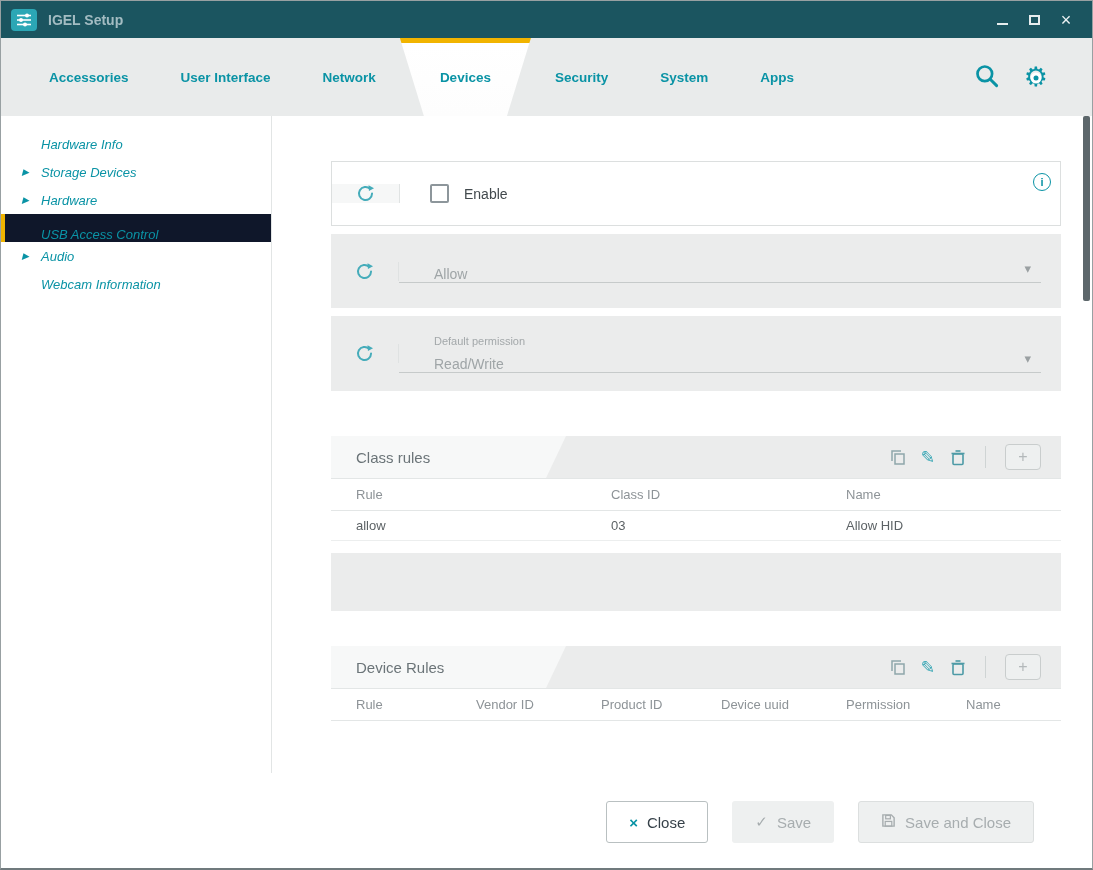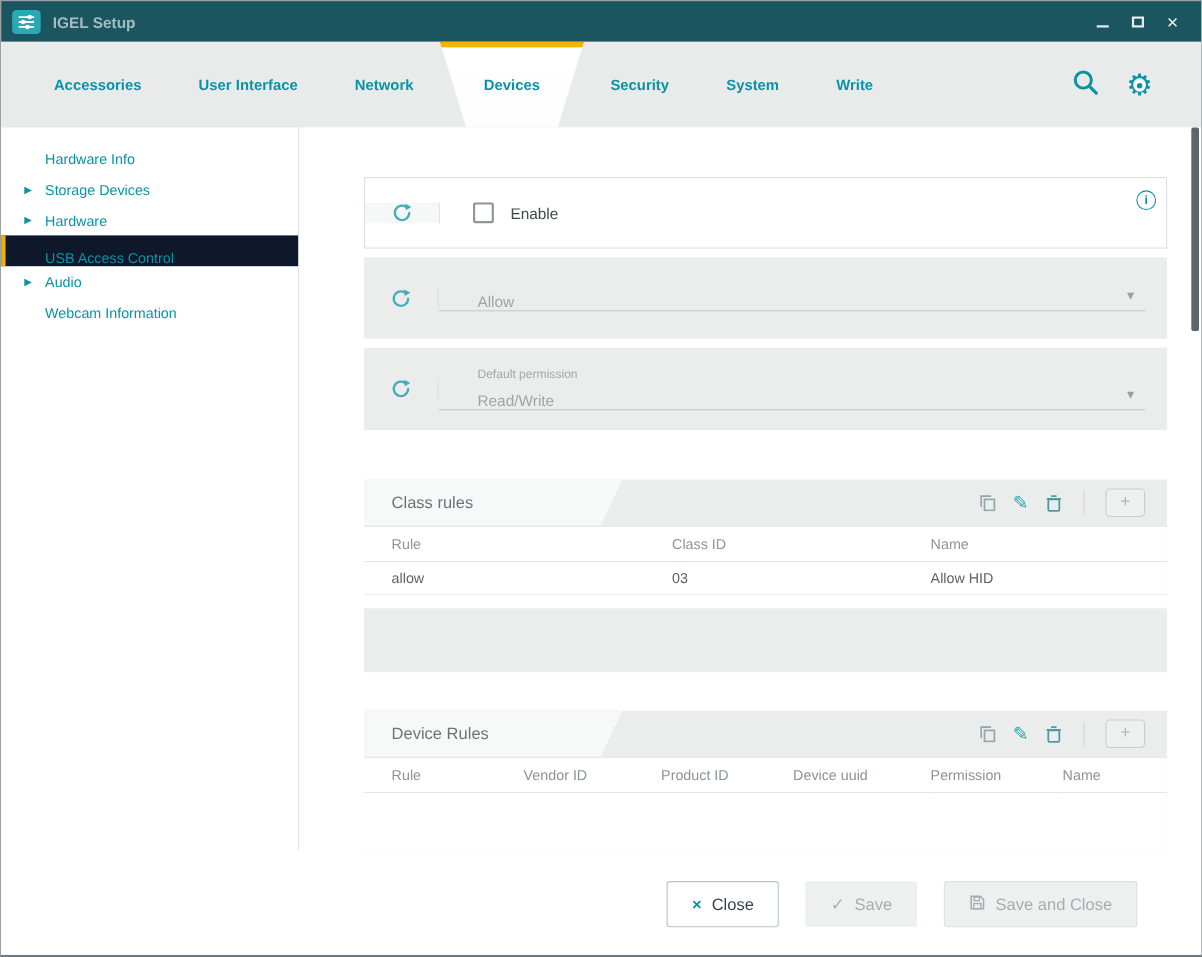--- a/index.html
+++ b/index.html
@@ -44,21 +44,21 @@
   .gear-eye .eye { position:absolute; left:50%; top:53%; transform:translate(-50%,-50%);
     width:11px; height:11px; background:#fff; border-radius:50%; }
   .gear-eye .eye::after { content:""; position:absolute; inset:3px; background:#0a93a5; border-radius:50%; }
 
   
   .middle { display:flex; height:657px; flex:0 0 auto; background:#fff; }
 
   .sidebar { width:271px; border-right:1px solid #e2e5e5; padding-top:14px; flex:0 0 auto; }
   .side-item { height:28px; display:flex; align-items:center; position:relative;
     border-left:4px solid transparent; padding-left:36px;
-    color:#0a93a5; font-size:13px; cursor:default; }
+    color:#0a93a5; font-size:13px; cursor:default;font-style:italic; }
   .side-item.active { background:#0f172a; border-left-color:#f0b400;align-items:flex-end; }
   .expand-arrow { position:absolute; left:17px; font-size:9px; color:#0a93a5; }
 
   .main { flex:1; position:relative; background:#fff; overflow:hidden; padding:45px 0 0 59px; }
   .card { width:730px;align-items:center; }
 
   
   .enable-card { height:65px; border:1px solid #dcdfdf; background:#fff; display:flex; }
   .icon-cell { width:68px; flex:0 0 auto; display:flex; align-items:center; justify-content:center;
     border-right:1px solid #e0e3e3; background:#f6f7f7; cursor:default; }
@@ -165,21 +165,21 @@
       <span class="tab-shape"></span>
       <span>Devices</span>
     </div>
     <div class="tab">
         <span>Security</span>
       </div>
     <div class="tab">
         <span>System</span>
       </div>
     <div class="tab">
-        <span>Write</span>
+        <span>Apps</span>
       </div>
     <div class="tabbar-icons">
       <span>
         <svg width="27" height="27" viewBox="0 0 24 24">
           <circle cx="10.5" cy="10.5" r="6.5" fill="none" stroke="#0a93a5" stroke-width="2.4"></circle>
           <line x1="15.3" y1="15.3" x2="21" y2="21" stroke="#0a93a5" stroke-width="2.6" stroke-linecap="round"></line>
         </svg>
       </span>
       <span class="gear-eye">
         <span>⚙</span>

